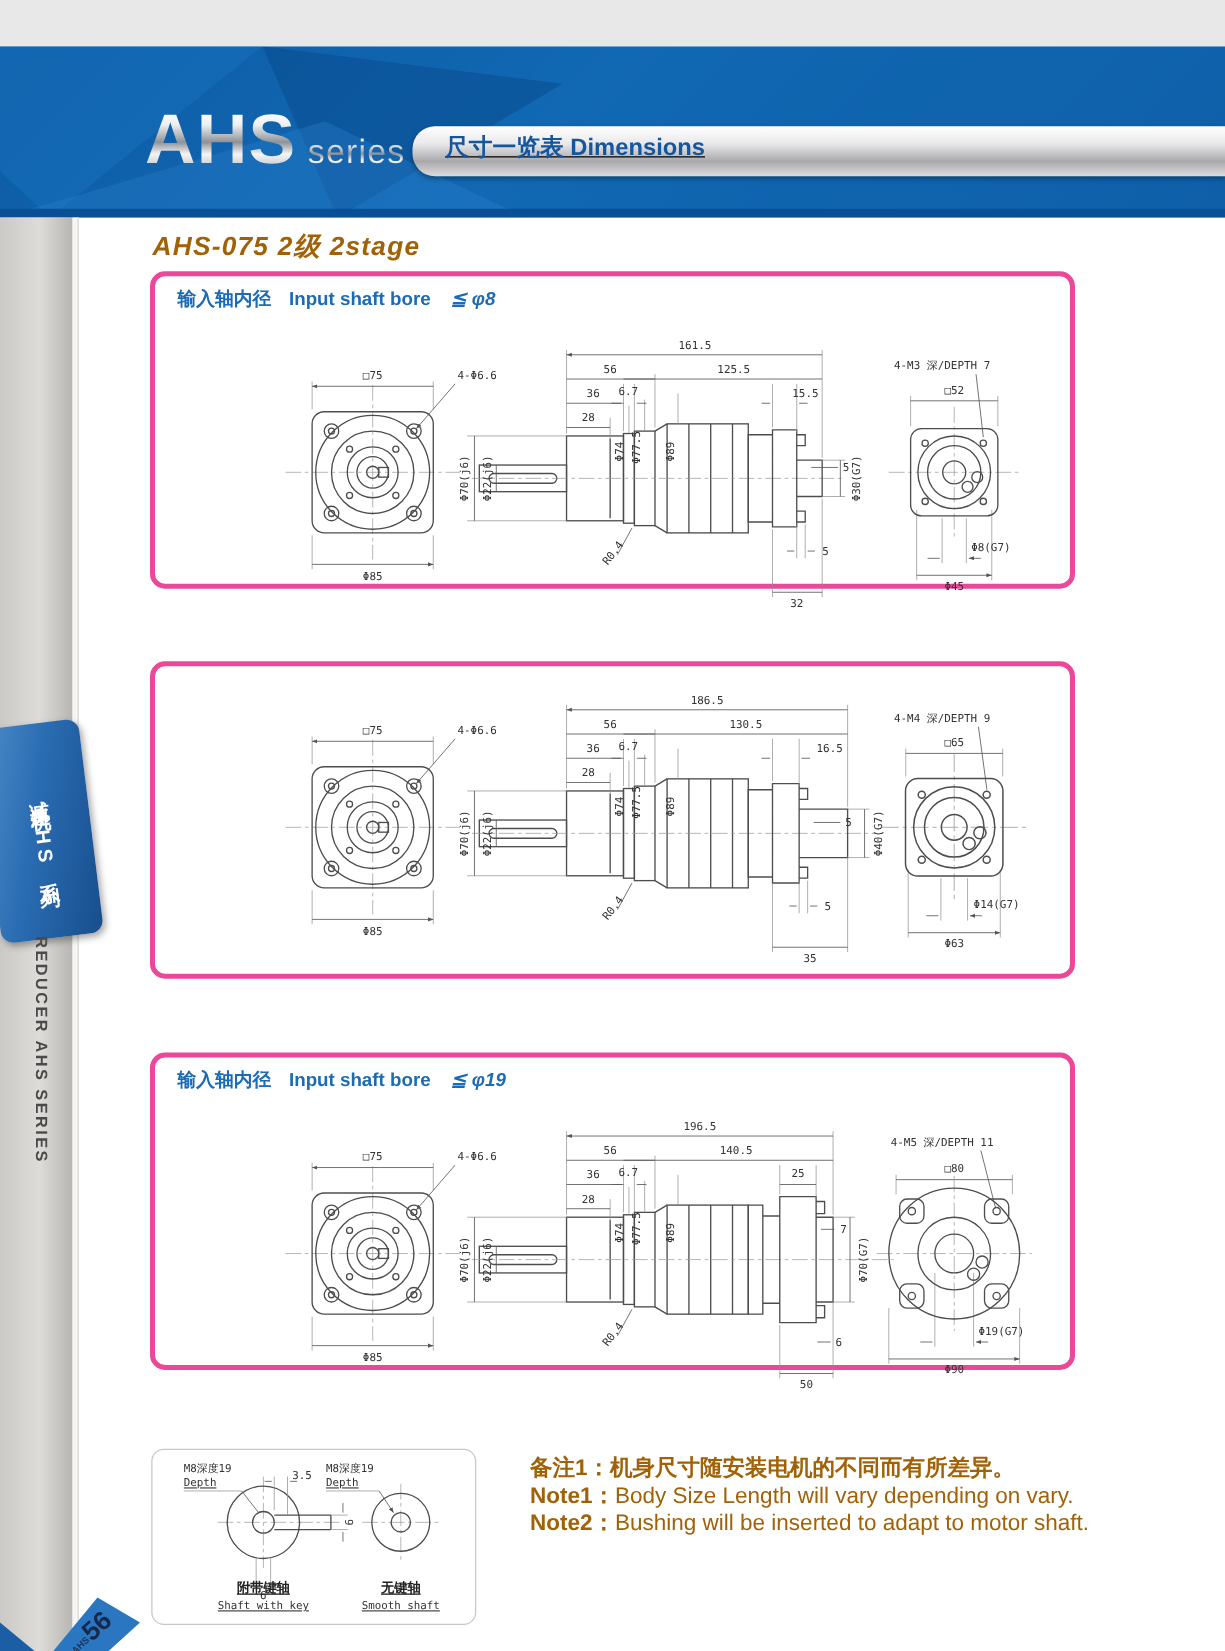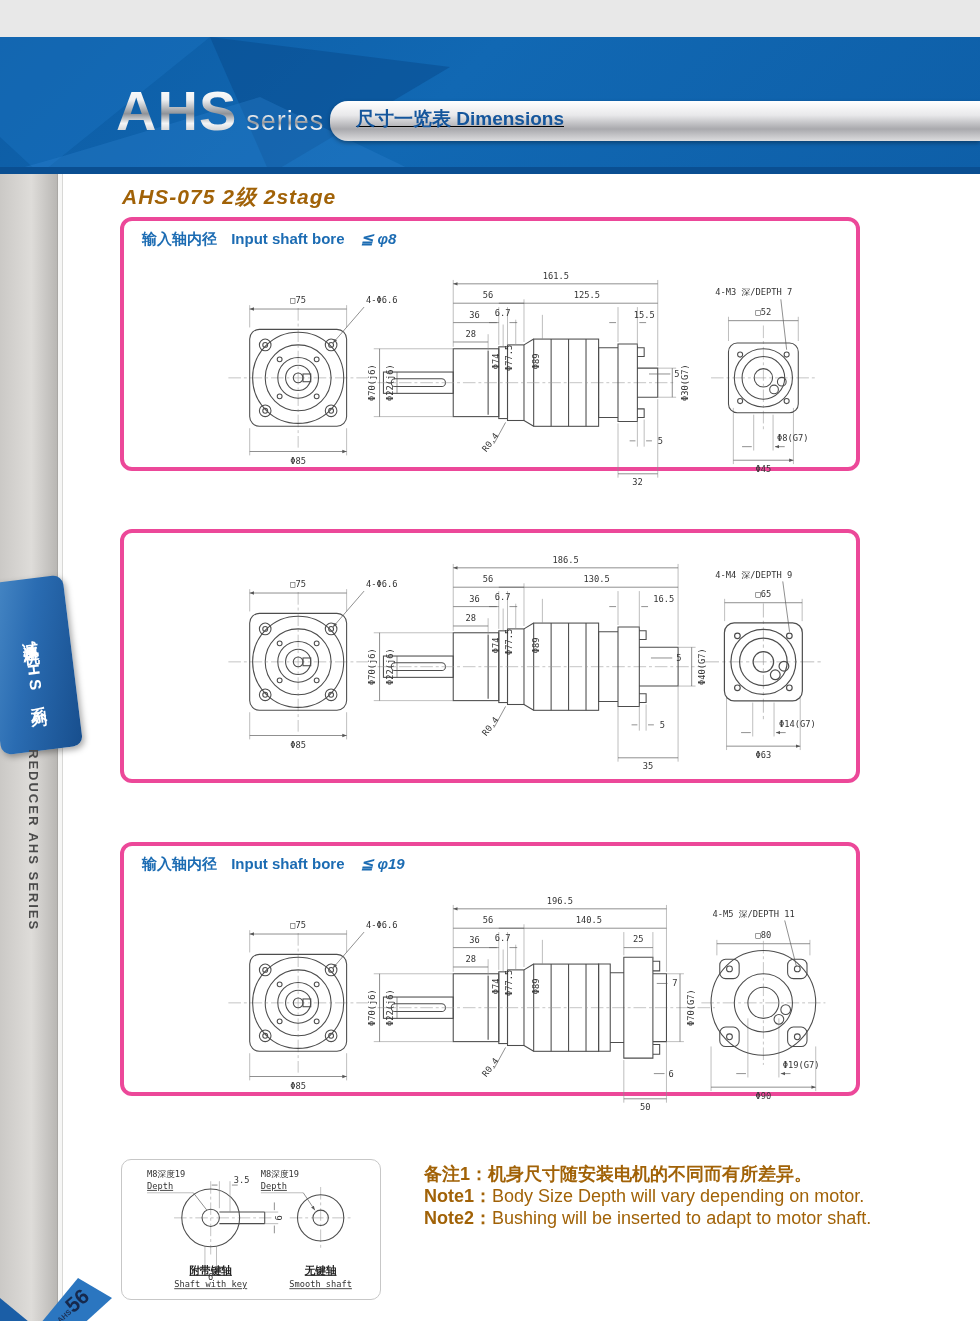--- a/index.html
+++ b/index.html
@@ -310,21 +310,21 @@
       <text class="cap-cn u" x="206" y="118" text-anchor="middle">无键轴</text>
       <text class="dt u" x="206" y="132" text-anchor="middle">Smooth shaft</text>
     </svg>
   </div>
 
   <div id="notes">
     <div class="note-line cnb">
       <span class="nl">备注1：</span><span>机身尺寸随安装电机的不同而有所差异。</span>
     </div>
     <div class="note-line">
-      <span class="nl">Note1：</span><span>Body Size Depth will vary depending on motor.</span>
+      <span class="nl">Note1：</span><span>Body Size Length will vary depending on vary.</span>
     </div>
     <div class="note-line">
       <span class="nl">Note2：</span><span>Bushing will be inserted to adapt to motor shaft.</span>
     </div>
   </div>
 
   <svg id="ribbon" width="130" height="90" viewBox="0 0 130 90">
     <polygon points="0,30 46,68 28,90 0,90" fill="#1b5ea6"></polygon>
     <polygon points="12,90 78,10 112,30 46,90" fill="#2b76c0"></polygon>
     <polygon points="12,90 36,61 58,76 46,90" fill="#1e62a9" opacity="0.65"></polygon>

